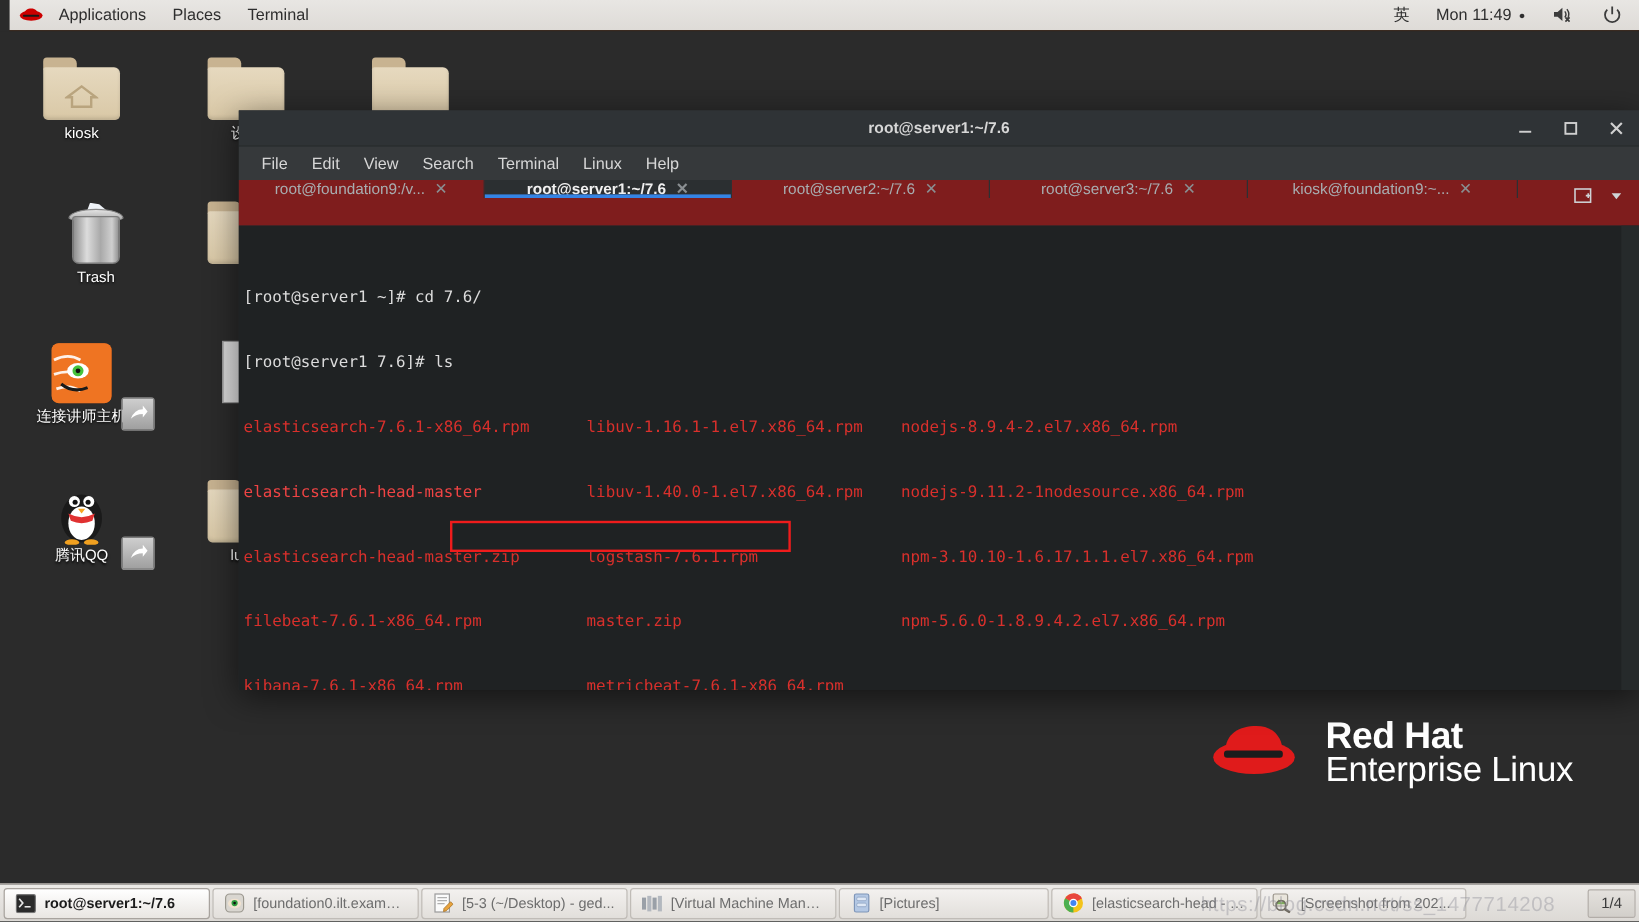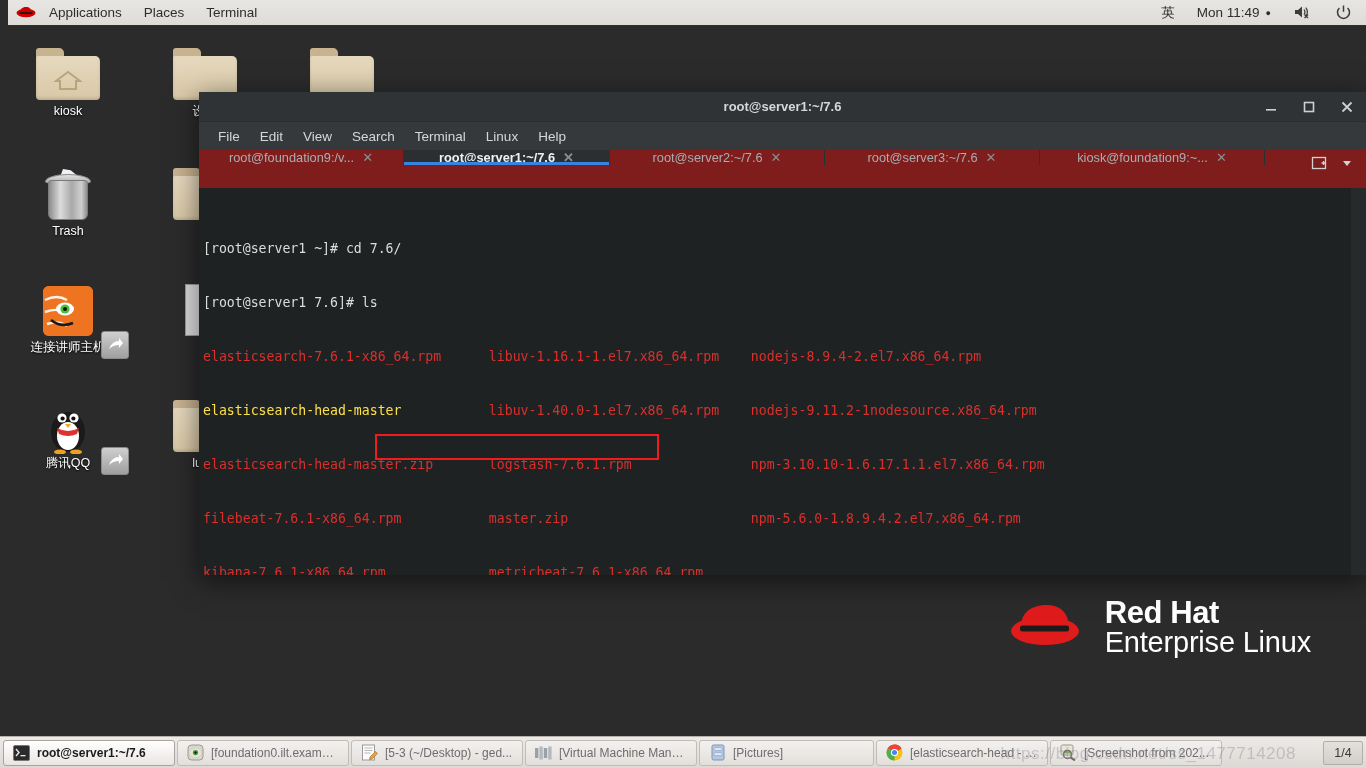--- a/index.html
+++ b/index.html
@@ -112,21 +112,21 @@
     position:relative; background:#1f2223; height:387px; overflow:hidden;
   }
   #term-text{
     font-family:"DejaVu Sans Mono","Liberation Mono",monospace;
     font-size:13.2px; line-height:18px; white-space:pre;
     padding:16px 0 0 4px; color:#d8d8d8;
   }
   .tl{ display:block; height:18px; }
   .c-white{ color:#dcdcdc; }
   .c-red{ color:#d9302c; }
-  .c-blue{ color:#fde047; }
+  .c-blue{ color:#ef4444; }
   #term-scrollbar{
     position:absolute; right:0; top:0; width:15px; height:100%; background:#262a2b;
   }
   
   #cmd-annotation{
     position:absolute; left:176px; top:246px; width:284px; height:26px;
     border:2px solid #ef1c1c; pointer-events:none;
   }
 
   
@@ -242,21 +242,21 @@
   <div class="desk-icon" style="left:287px; top:16px;">
     <div class="glyph">
       <div class="folder">
           <div class="tab"></div>
           <div class="body"></div>
         </div>
     </div>
     <div class="lbl">5-3</div>
   </div>
 
-  <div class="desk-icon" style="left:13px; top:136px;">
+  <div class="desk-icon" style="left:25px; top:136px;">
     <div class="glyph">
       <div class="trash">
           <div class="paper"></div>
           <div class="lid"></div>
           <div class="can"></div>
         </div>
     </div>
     <div class="lbl">Trash</div>
   </div>
 

